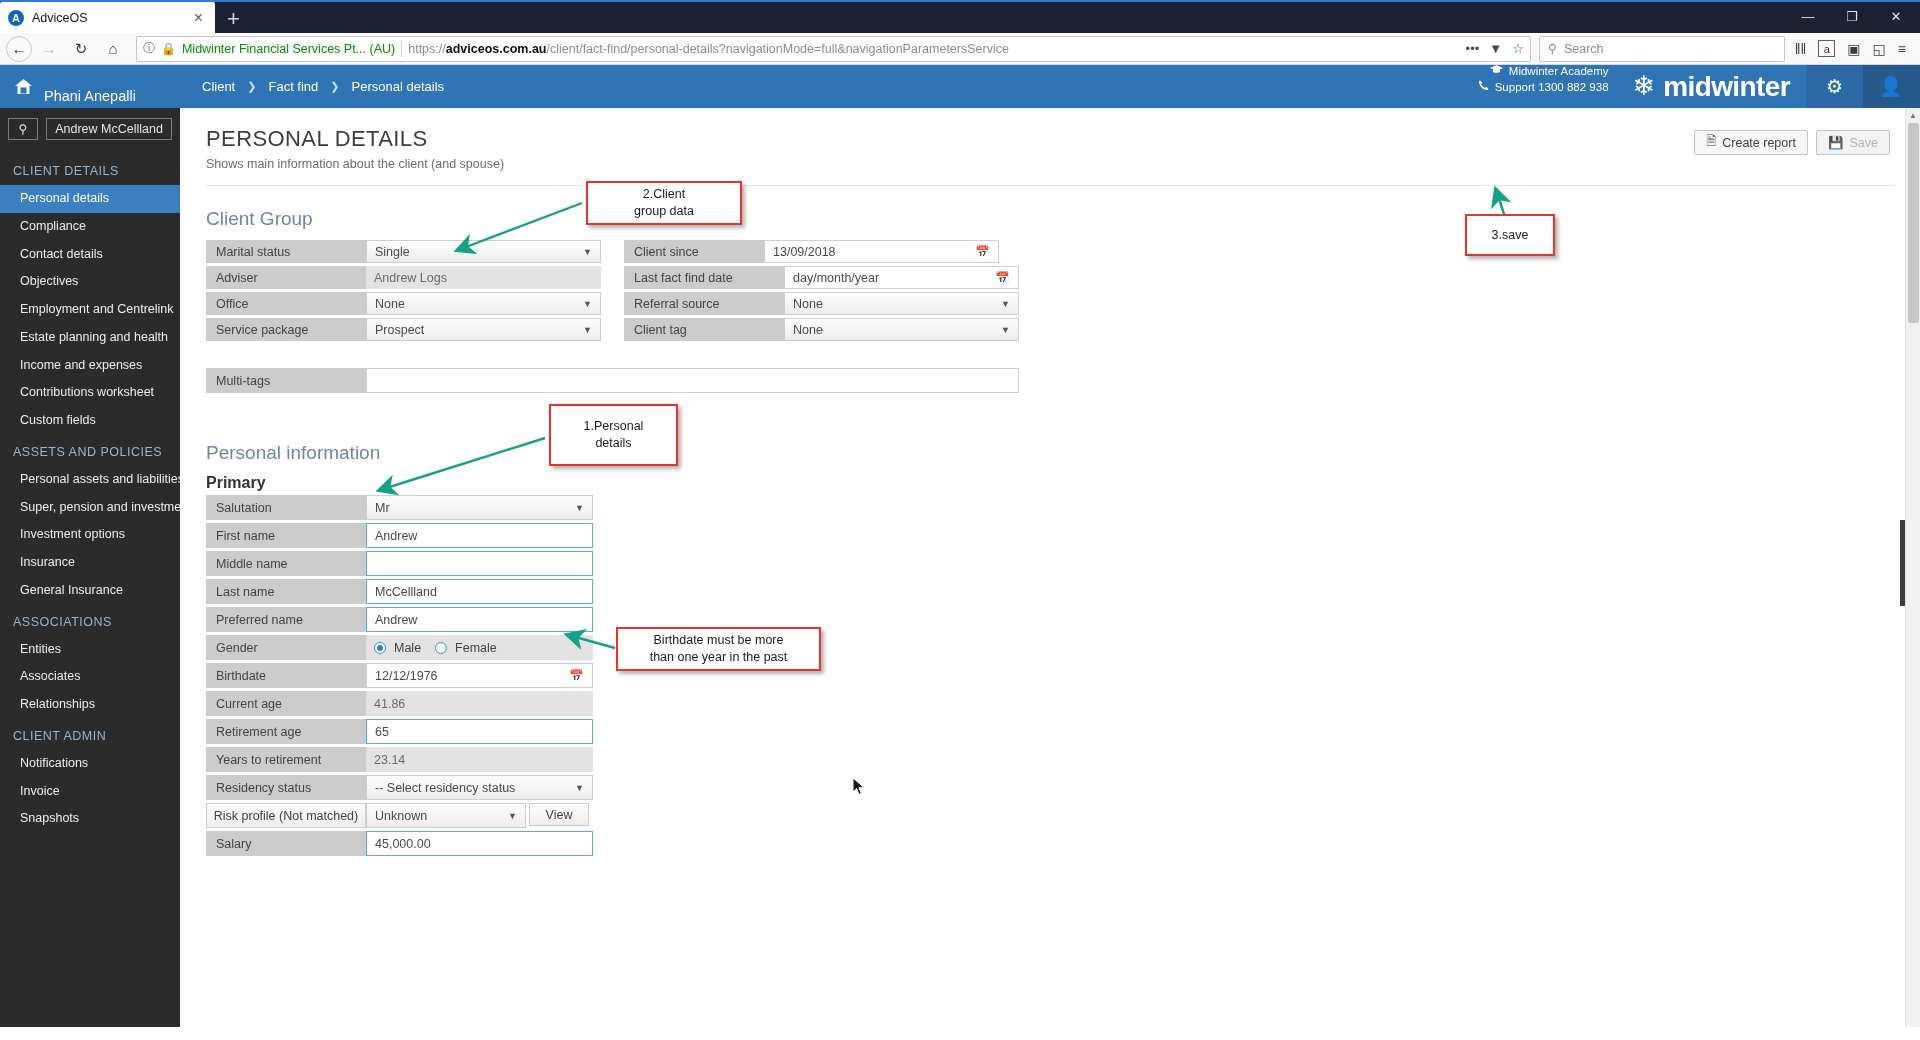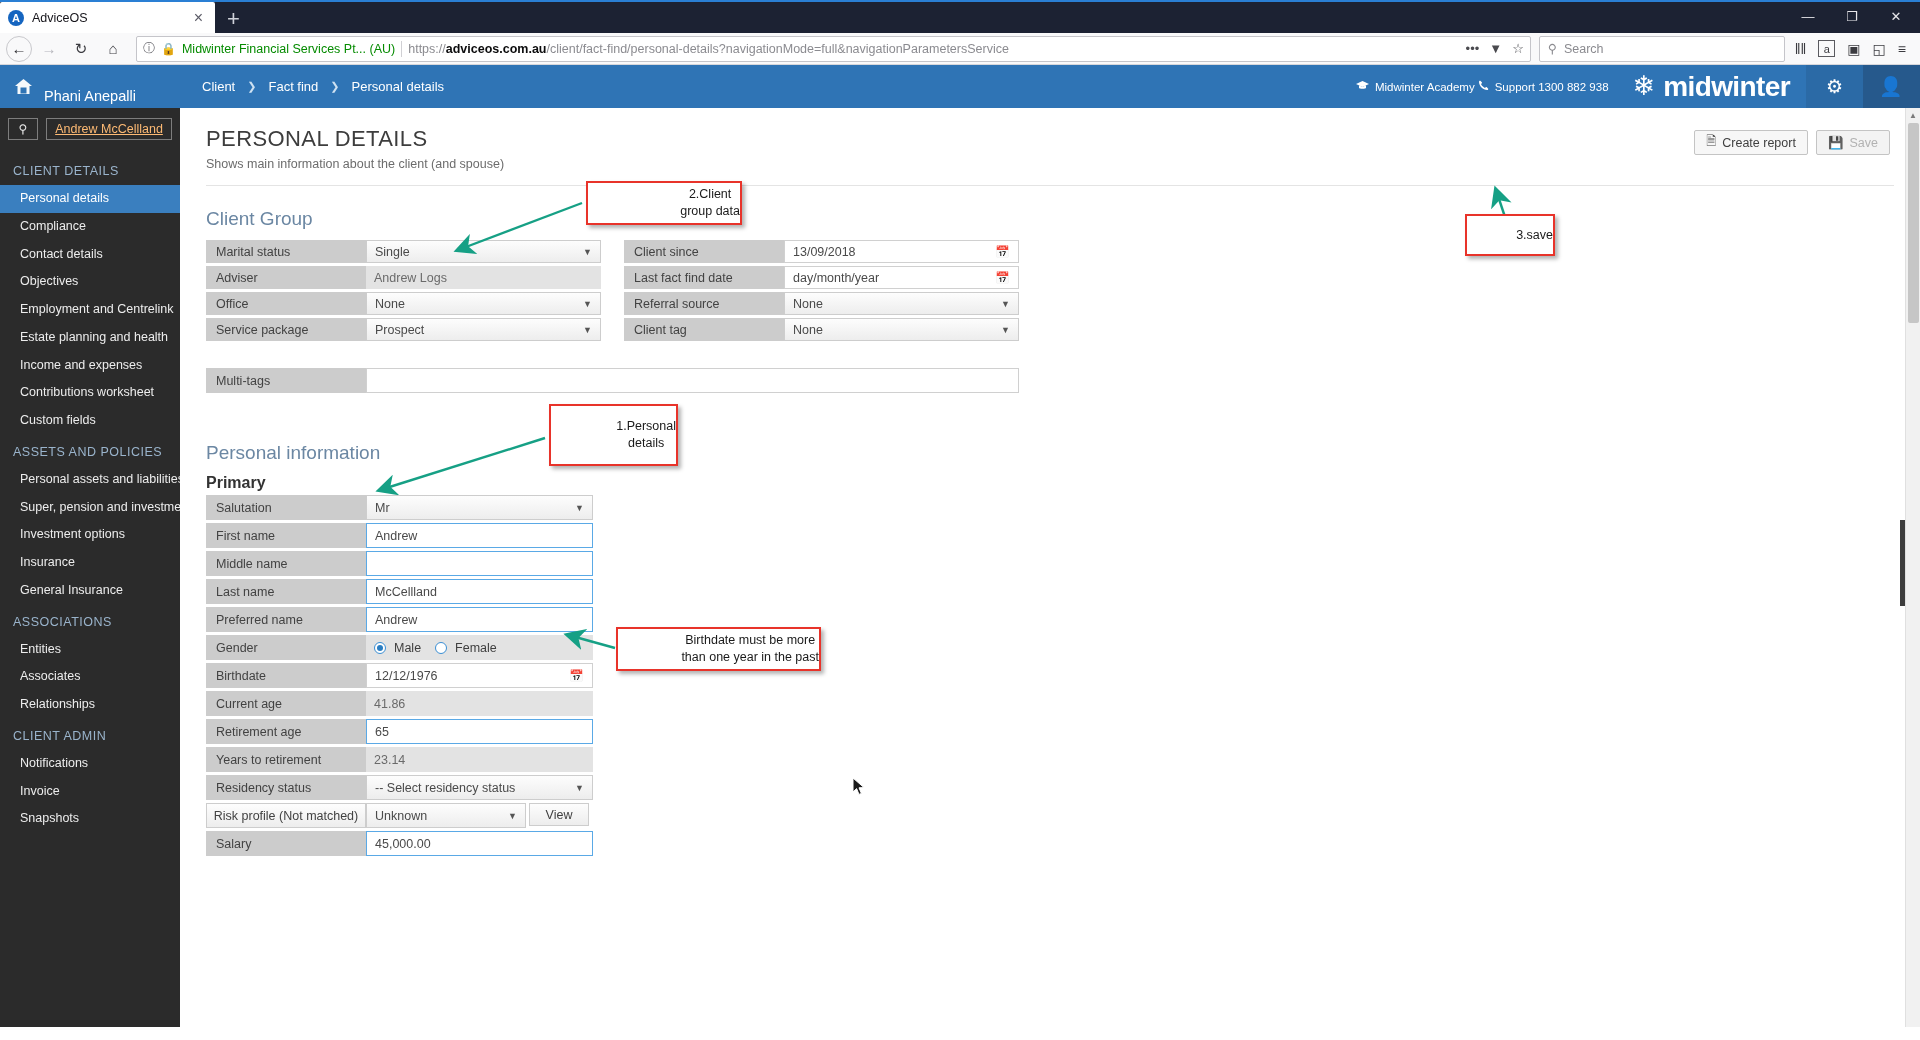--- a/index.html
+++ b/index.html
@@ -95,21 +95,21 @@
   .house { width: 19px; height: 17px; position: relative; }
   .house svg { display: block; }
   .searchrow { display: flex; gap: 8px; padding: 10px 8px 0 8px; }
   .search-sq {
     width: 30px; height: 22px; border: 1px solid #7d7d7d; display: flex;
     align-items: center; justify-content: center; color: #e9e9e9; font-size: 12px;
   }
   .client-box {
     flex: 1 1 auto; height: 22px; border: 1px solid #7d7d7d;
     display: flex; align-items: center; justify-content: center;
-    color: #fdba74; font-size: 12.5px; text-decoration: underline;
+    color: #e5e5e5; font-size: 12.5px;
   }
   .nav-group-title {
     font-size: 12.5px; color: #9ab4cc; letter-spacing: .5px;
     padding: 10px 0 7px 13px;
   }
   .nav-item {
     font-size: 12.5px; color: #ededed; padding: 7px 0 7px 20px; line-height: 1.1;
     white-space: nowrap;
   }
   .nav-item.active { background: #3a7fbf; color: #fff; }
@@ -120,21 +120,21 @@
   .topbar {
     height: 43px; background: #2f74b5; display: flex; align-items: center;
     position: relative;
   }
   .crumbs { display: flex; align-items: center; gap: 12px; padding-left: 22px;
     color: #ffffff; font-size: 13px; height: 43px; }
   .crumb-sep { color: #cfe2f2; font-size: 11px; }
   .crumbs .crumb { white-space: nowrap; text-align: right; }
   .topbar-right { margin-left: auto; display: flex; align-items: stretch; height: 43px; }
   .help-block {
-    display: flex; flex-direction: row; gap: 3px;
+    display: flex; flex-direction: column; gap: 3px;
     color: #ffffff; font-size: 11.5px; padding-right: 14px; text-align: right;
   }
   .help-line { display: flex; align-items: center; justify-content: flex-end; gap: 6px; }
   .logo-block {
     display: flex; align-items: center; gap: 8px; padding: 0 16px 0 10px;
     background: #2f74b5;
   }
   .snowflake { color: #ffffff; font-size: 27px; line-height: 1; }
   .logo-text { color: #ffffff; font-size: 28px; font-weight: bold; letter-spacing: -0.6px; }
   .icon-sq {
@@ -190,22 +190,22 @@
     background: #fff; display: inline-flex; align-items: center; justify-content: center;
   }
   .radio.on:after { content: ""; width: 6px; height: 6px; border-radius: 50%;
     background: #2b7ec2; display: block; }
   .radio-lbl { font-size: 12.5px; color: #3f3f3f; }
 
   
   .callout {
     position: absolute; border: 2px solid #e8332a; background: #ffffff;
     box-shadow: 3px 3px 4px rgba(0,0,0,.30);
-    display: flex; align-items: center; justify-content: flex-end; text-align: center;
-    font-size: 12.5px; color: #1a1a1a; line-height: 1.35; padding: 4px 0;
+    display: flex; align-items: center; justify-content: center; text-align: center;
+    font-size: 12.5px; color: #1a1a1a; line-height: 1.35; padding: 4px 6px;
     z-index: 20;
   }
   .arrow-svg { position: absolute; z-index: 19; pointer-events: none; }
 
   .client-admin-tab {
     position: absolute; right: 0; top: 412px; width: 20px; height: 86px;
     background: #3d3d3d; color: #ffffff; font-size: 11.5px;
     display: flex; align-items: center; justify-content: center;
   }
   .client-admin-tab span {
@@ -423,21 +423,21 @@
                 <div class="flabel" style="width:160px">Service package</div>
                 <div class="fval select" style="width:235px">
                   <span>Prospect</span>
                   <span class="caret">▼</span>
                 </div>
               </div>
             </div>
 
             <div>
               <div class="frow">
-                <div class="flabel" style="width:160px">Client since</div>
+                <div class="flabel" style="width:140px">Client since</div>
                 <div class="fval plain" style="width:235px">
                   <span>13/09/2018</span>
                   <span class="cal-ico">📅</span>
                 </div>
               </div>
               <div class="frow">
                 <div class="flabel" style="width:160px">Last fact find date</div>
                 <div class="fval plain" style="width:235px">
                   <span>day/month/year</span>
                   <span class="cal-ico">📅</span>

